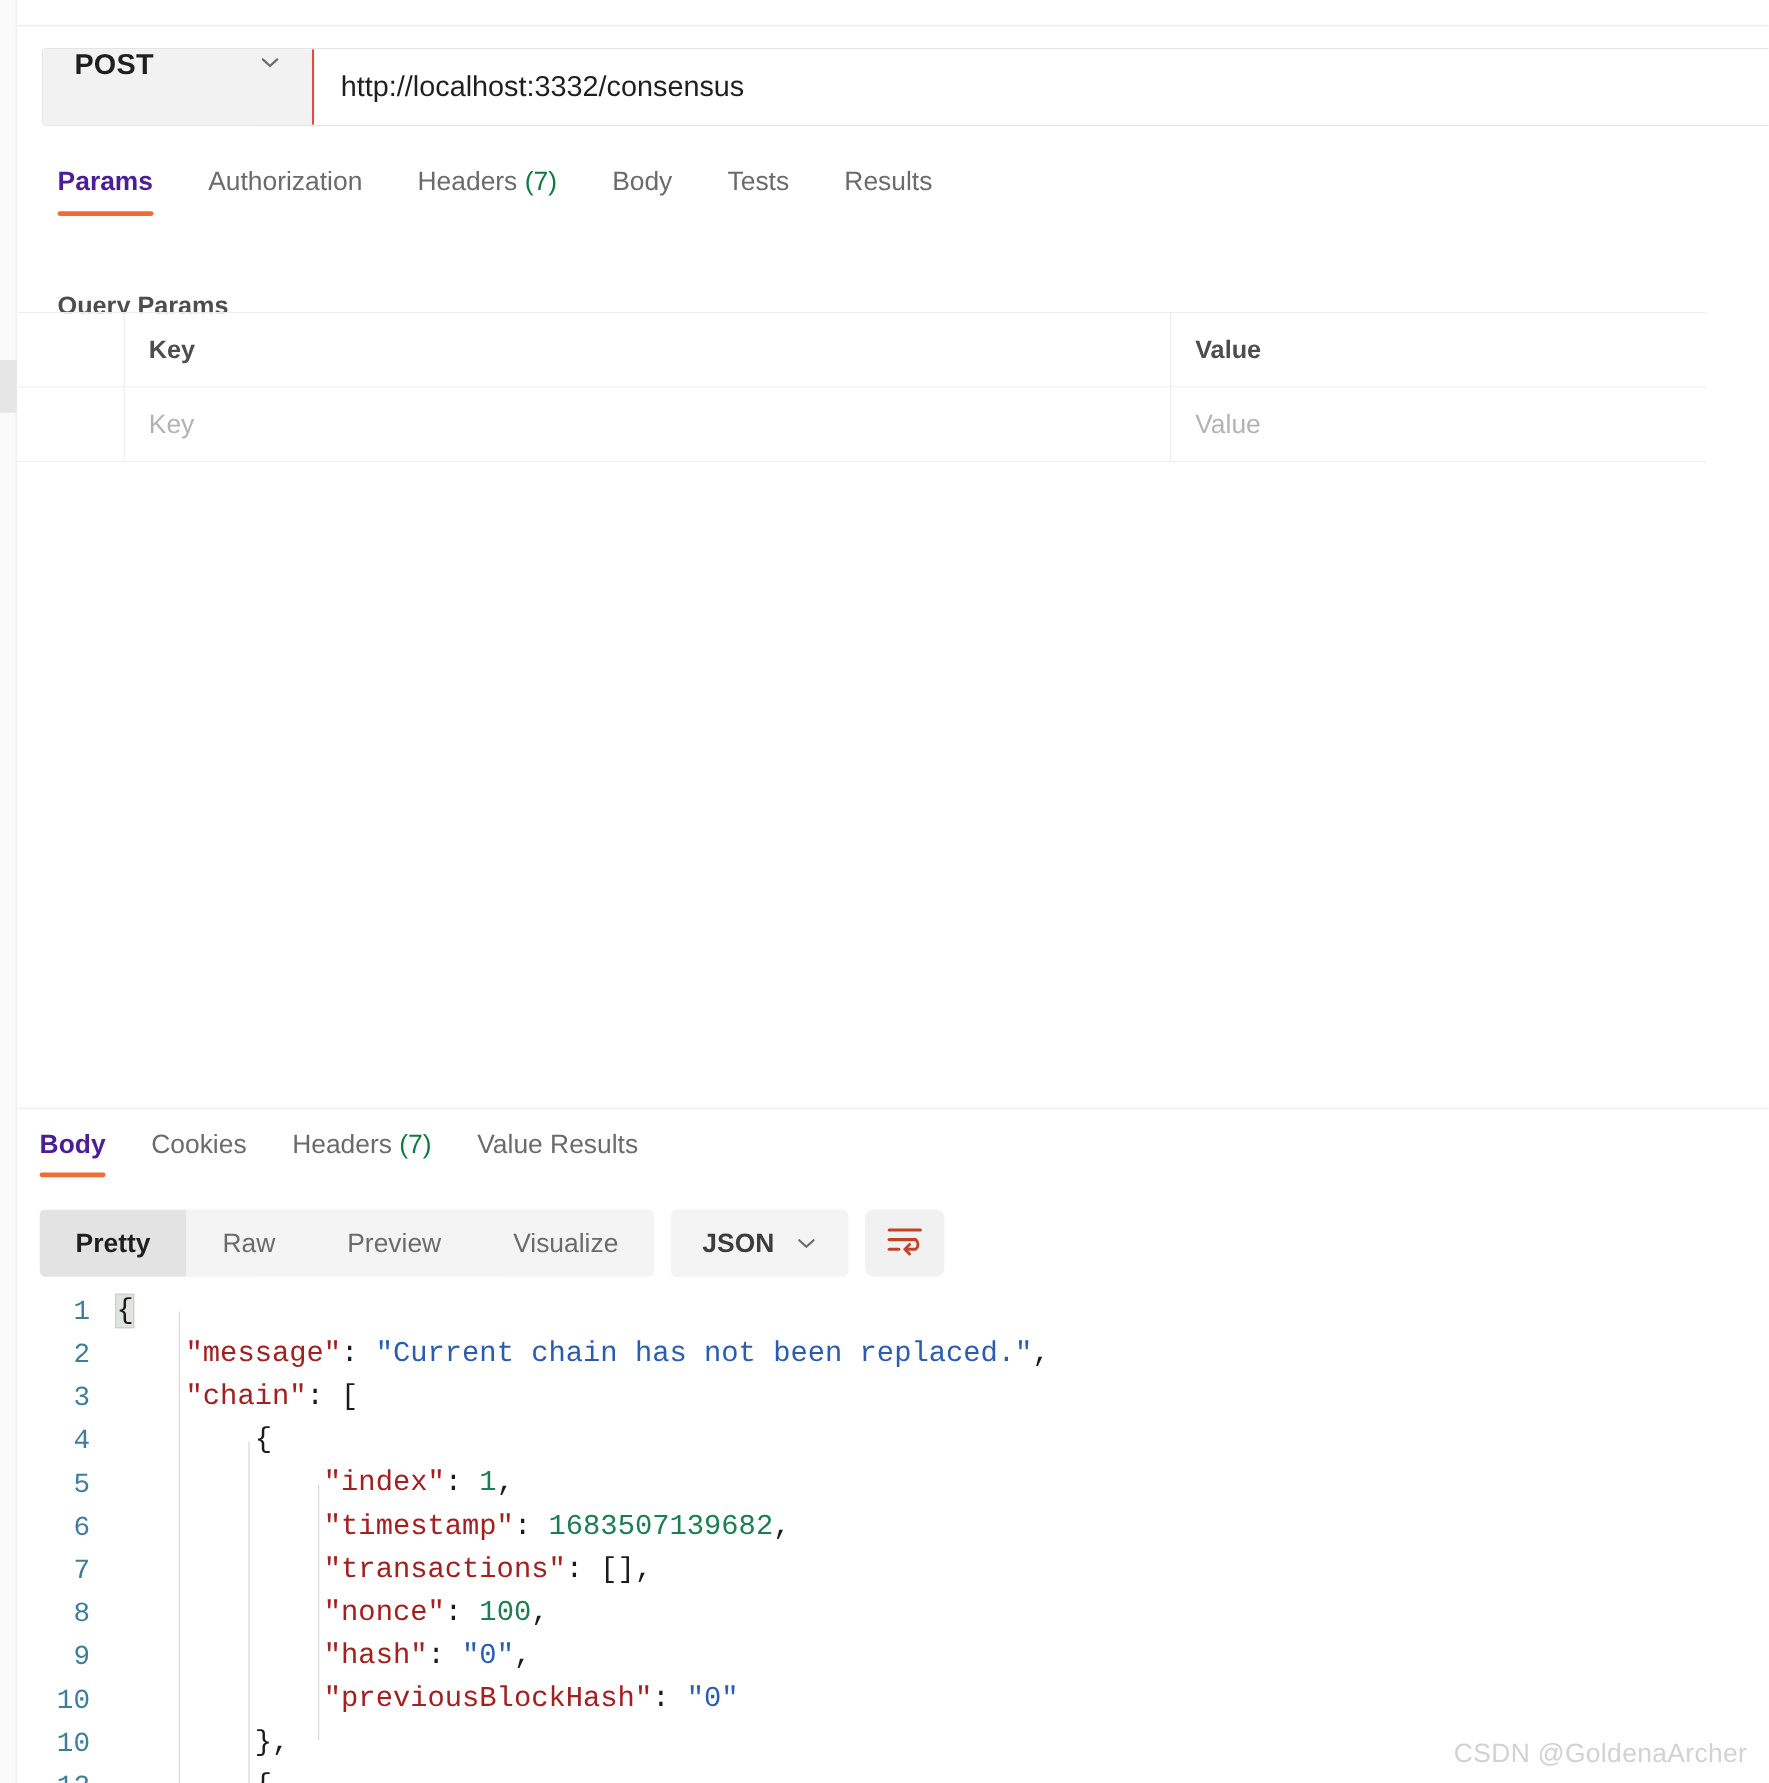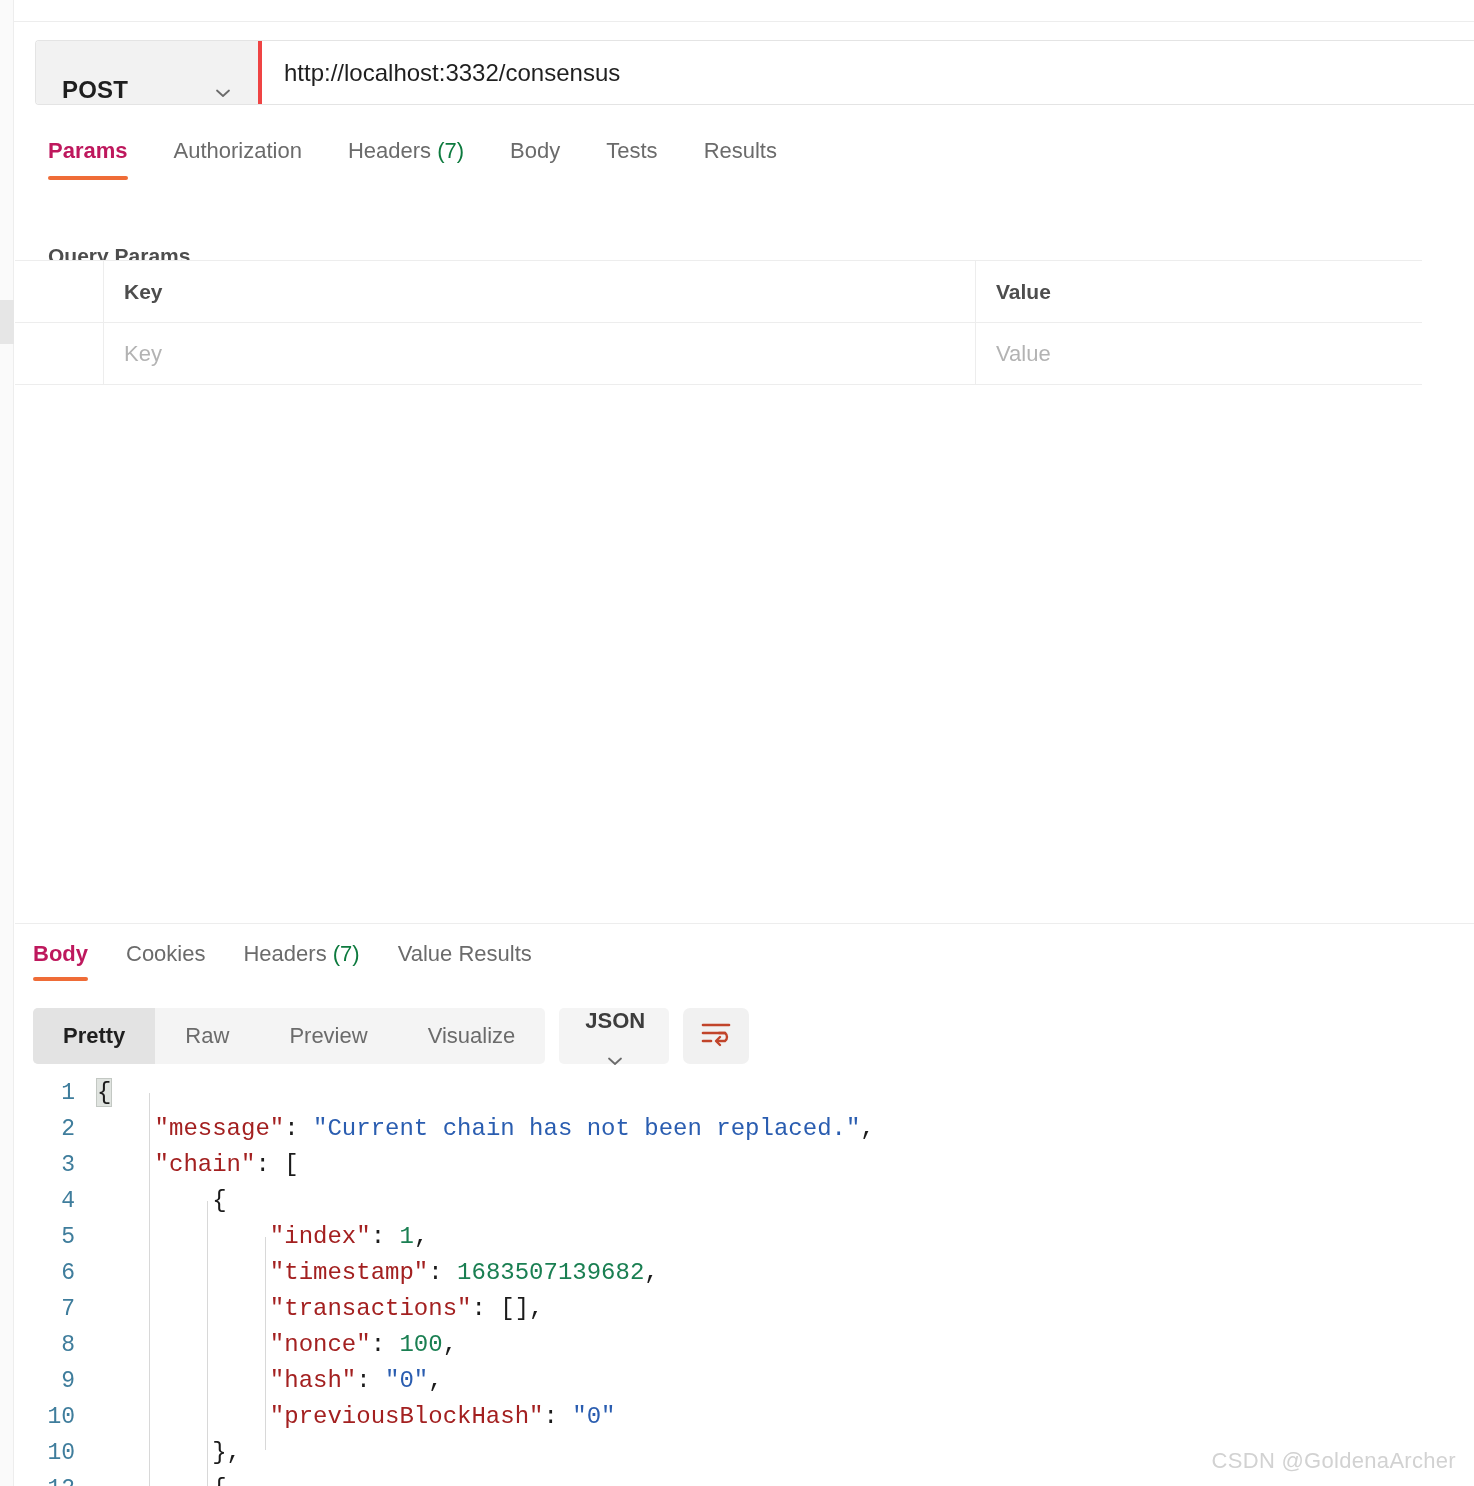--- a/index.html
+++ b/index.html
@@ -66,23 +66,23 @@
     align-items: stretch;
     border: 1px solid #e4e4e4;
     border-right: none;
     border-radius: 4px 0 0 4px;
     box-sizing: border-box;
     background: #ffffff;
   }
   .method-select {
     width: 226px;
     background: #f2f2f2;
-    border-right: 4px solid #ef4444;
-    display: flex;
-    align-items: flex-end;
+    border-right: 2px solid #ef4444;
+    display: flex;
+    align-items: flex-start;
     justify-content: space-between;
     padding: 0 24px 0 26px;
     box-sizing: border-box;
     border-radius: 3px 0 0 3px;
     cursor: pointer;
   }
   .method-label {
     font-size: 24px;
     font-weight: 700;
     color: #1f1f1f;
@@ -116,21 +116,21 @@
     position: relative;
     font-size: 22px;
     color: #6b6b6b;
     padding: 8px 0 16px 0;
     margin-right: 46px;
     cursor: pointer;
     white-space: nowrap;
   }
   .tab:first-child { margin-left: 33px; }
   .tab.active {
-    color: #be185d;
+    color: #4c1d95;
     font-weight: 700;
   }
   .tab.active::after {
     content: "";
     position: absolute;
     left: 0; right: 0; bottom: 0;
     height: 4px;
     background: #ef6c37;
     border-radius: 2px;
   }
@@ -247,21 +247,20 @@
   .lang-select {
     display: flex; align-items: center; gap: 16px;
     background: #f4f4f4;
     border-radius: 5px;
     height: 56px;
     padding: 0 24px 0 26px;
     font-size: 22px;
     color: #3d3d3d;
     font-weight: 700;
     cursor: pointer;
-    flex-direction: column;
   }
   .wrap-btn {
     width: 66px; height: 56px;
     background: #f1f1f1;
     border-radius: 7px;
     display: flex; align-items: center; justify-content: center;
     cursor: pointer;
   }
 
   

